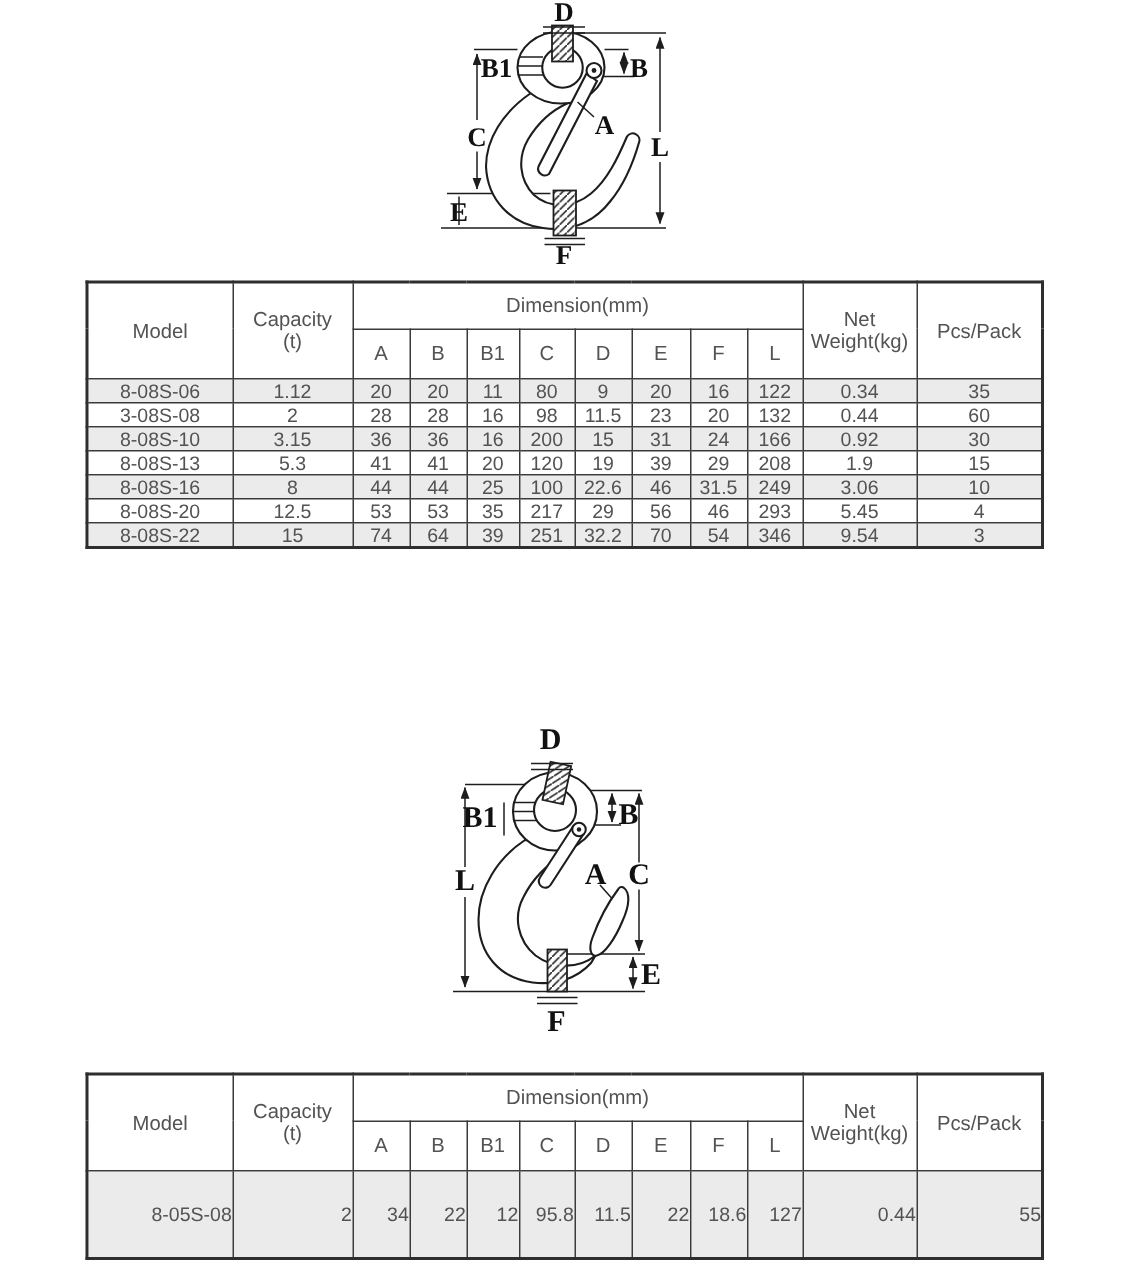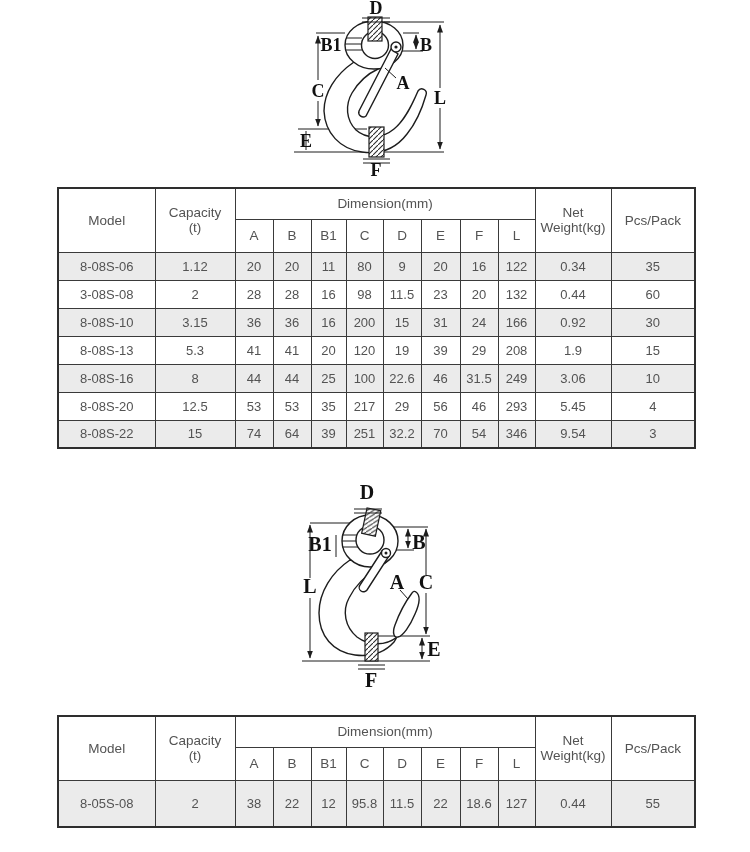--- a/index.html
+++ b/index.html
@@ -20,22 +20,22 @@
     border:2px solid #2e2e2e; color:#535353; text-align:center;
     font-size:13px;
   }
   table.spec th, table.spec td {
     border:1px solid #3a3a3a; font-weight:normal; padding:0;
     overflow:hidden; white-space:nowrap;
   }
   table.spec thead { font-size:13.5px; }
   tr.hrow1 { height:31px; }
   tr.hrow2 { height:33px; }
-  #table-top tbody tr { height:28px; }
-  #table-bottom tbody tr { height:47px; }
+  #table-top tbody tr { height:16px; }
+  #table-bottom tbody tr { height:59px;text-align:right; }
   #table-top tbody tr:nth-child(odd),
   #table-bottom tbody tr:nth-child(odd) { background:#ebebeb; }
 
   
   svg .ln   { stroke:#1d1d1d; stroke-width:1;   fill:none; }
   svg .body { stroke:#1d1d1d; stroke-width:1.4; fill:#ffffff; }
   svg .lbl  { font-family:"Liberation Serif", serif; font-weight:bold;
               fill:#111111; }
   svg .lbl18 { font-size:18px; }
   svg .lbl20 { font-size:20px; }
@@ -381,21 +381,21 @@
           <th>D</th>
           <th>E</th>
           <th>F</th>
           <th>L</th>
         </tr>
       </thead>
       <tbody>
           <tr>
             <td>8-05S-08</td>
             <td>2</td>
-            <td>38</td>
+            <td>34</td>
             <td>22</td>
             <td>12</td>
             <td>95.8</td>
             <td>11.5</td>
             <td>22</td>
             <td>18.6</td>
             <td>127</td>
             <td>0.44</td>
             <td>55</td>
           </tr>

